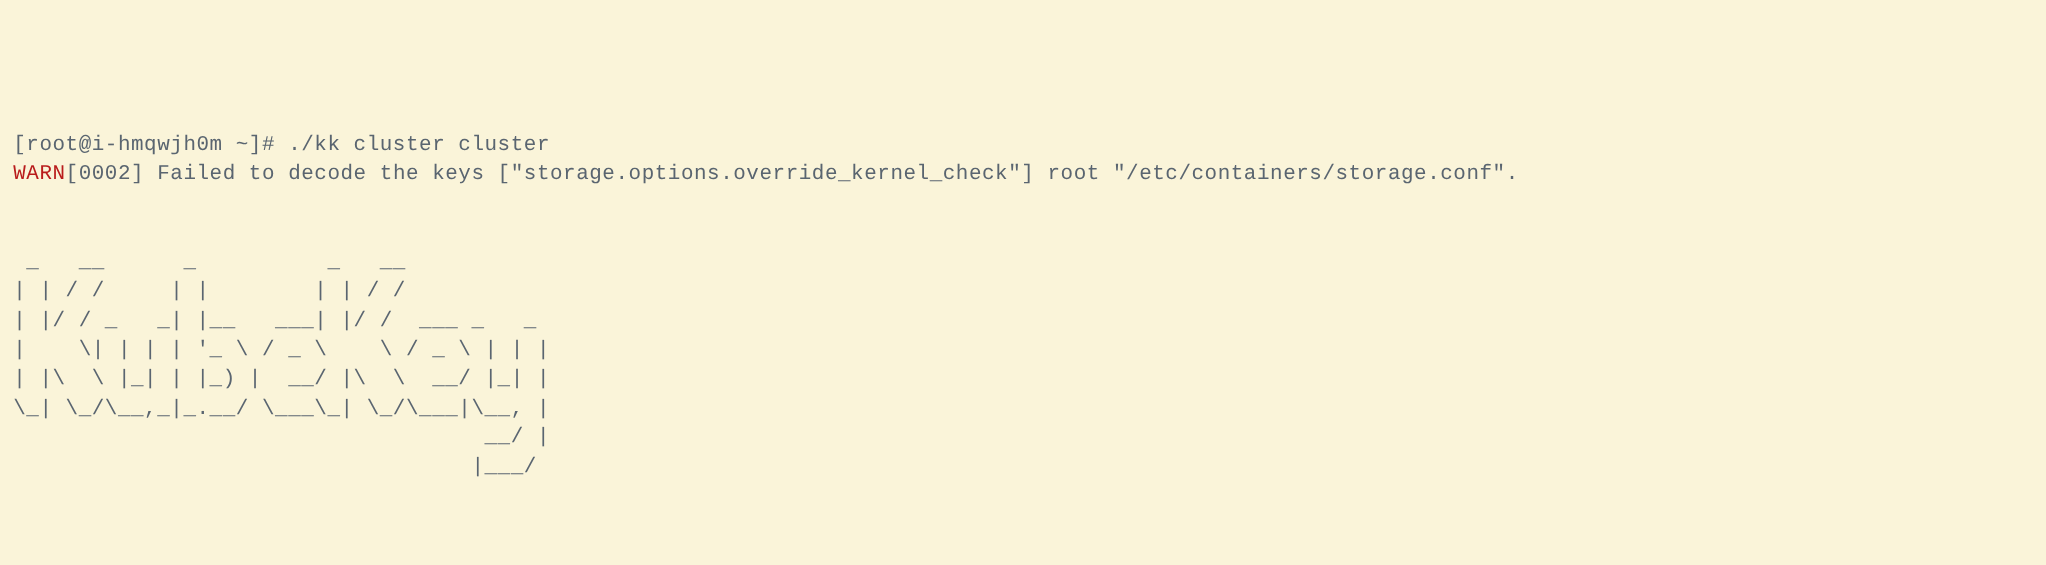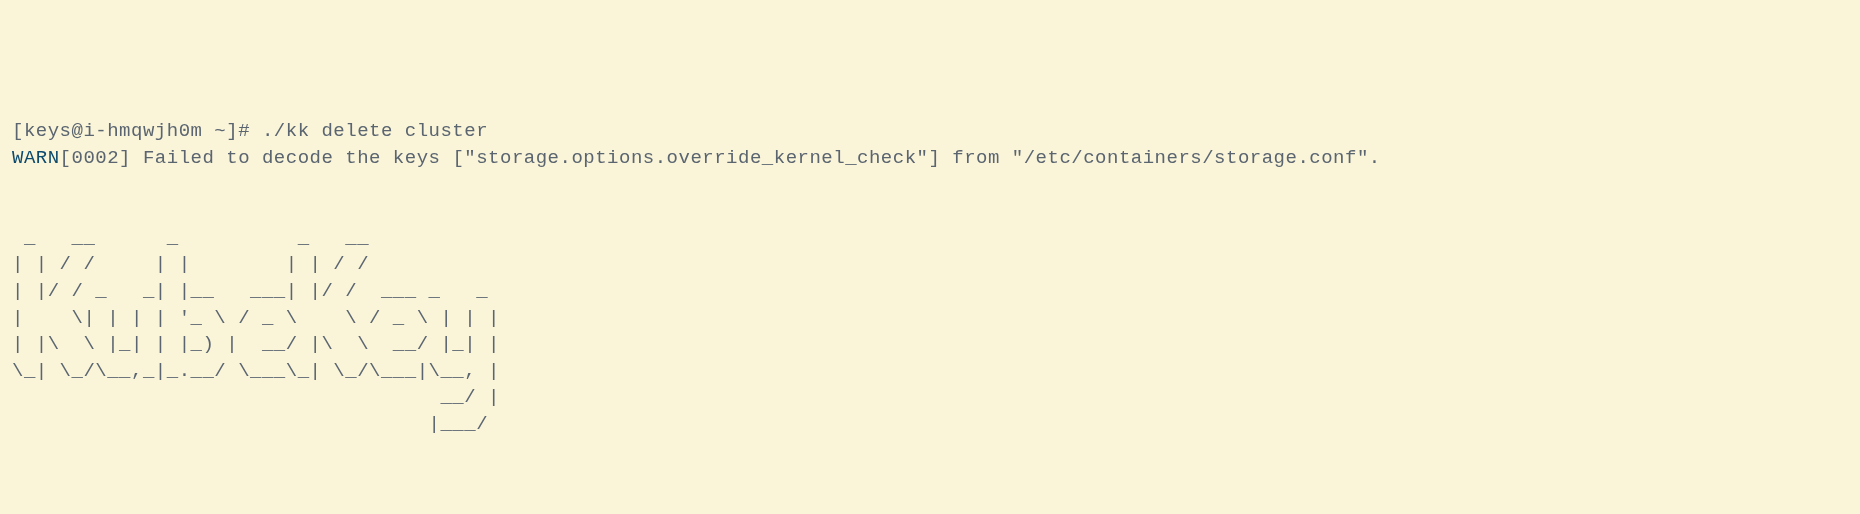--- a/index.html
+++ b/index.html
@@ -14,38 +14,38 @@
       line-height: 1.4;
       padding: 12px;
       color: #5a6570;
       white-space: pre;
       letter-spacing: 0.5px;
     }
     .prompt-line {
       color: #5a6570;
     }
     .warn-label {
-      color: #0c4a6e;
+      color: #b91c1c;
       text-align: right;
     }
     .warn-text {
       color: #5a6570;
     }
     .ascii-art {
       color: #5a6570;
       margin-top: 0;
     }
   </style>
 </head>
 <body>
 
 
 
-<span class="prompt-line">[keys@i-hmqwjh0m ~]# ./kk delete cluster</span>
-<span class="warn-label">WARN</span><span class="warn-text">[0002]</span><span class="warn-text"> Failed to decode the keys ["storage.options.override_kernel_check"] from "/etc/containers/storage.conf".</span>
+<span class="prompt-line">[root@i-hmqwjh0m ~]# ./kk cluster cluster</span>
+<span class="warn-label">WARN</span><span class="warn-text">[0002]</span><span class="warn-text"> Failed to decode the keys ["storage.options.override_kernel_check"] root "/etc/containers/storage.conf".</span>
 <span class="ascii-art">
 
  _   __      _          _   __           
 | | / /     | |        | | / /           
 | |/ / _   _| |__   ___| |/ /  ___ _   _ 
 |    \| | | | '_ \ / _ \    \ / _ \ | | |
 | |\  \ |_| | |_) |  __/ |\  \  __/ |_| |
 \_| \_/\__,_|_.__/ \___\_| \_/\___|\__, |
                                     __/ |
                                    |___/ </span>

